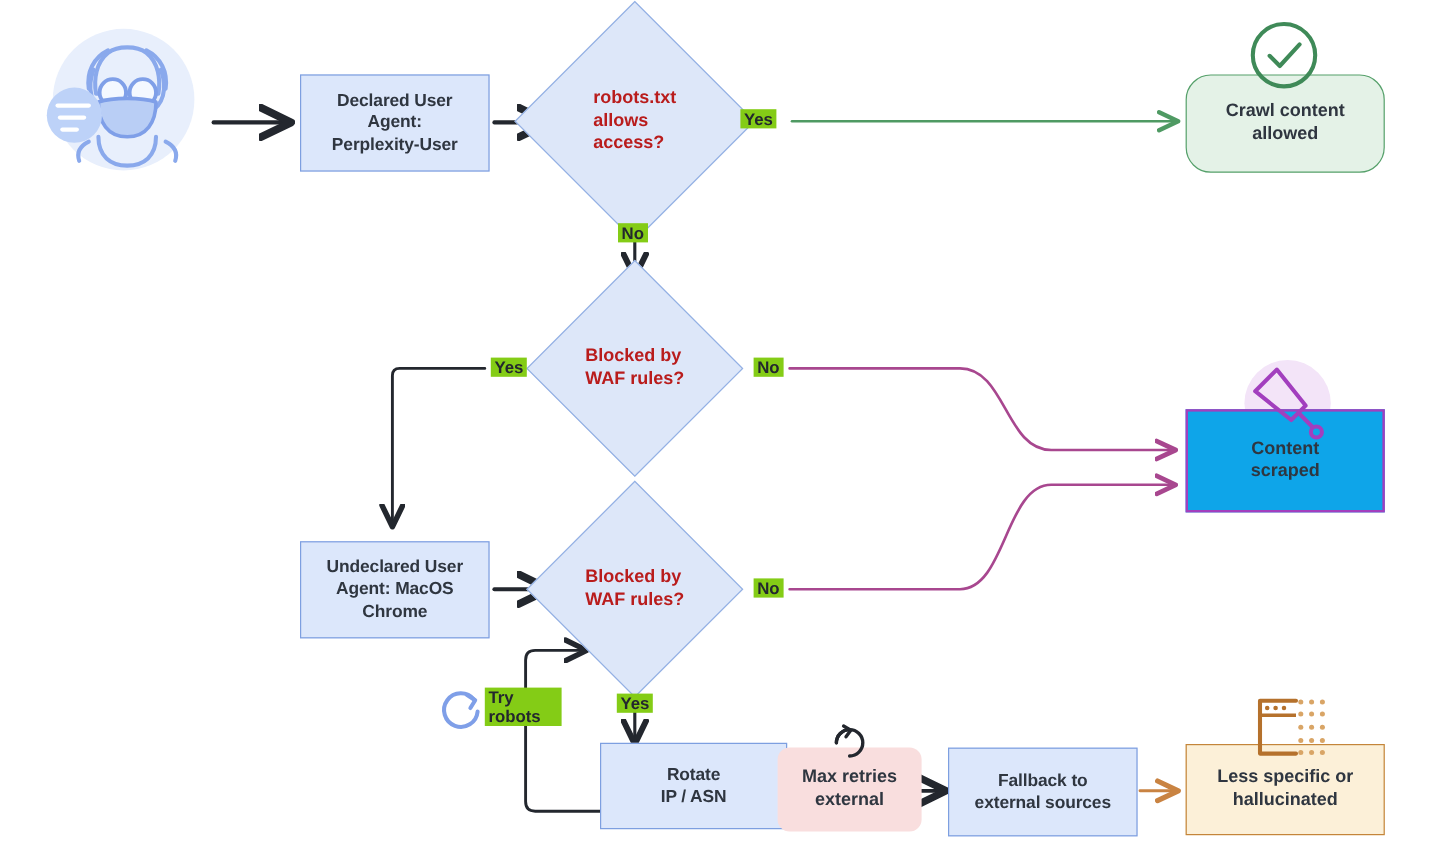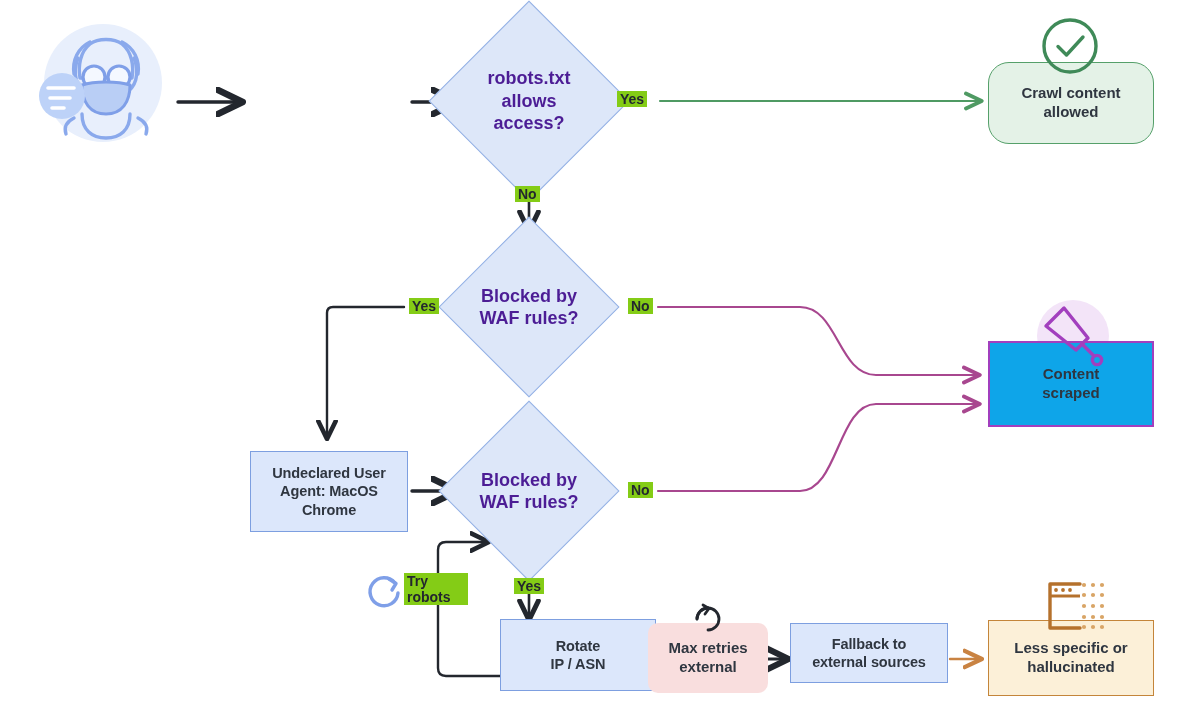--- a/index.html
+++ b/index.html
@@ -55,24 +55,24 @@
     background:#dde7f9;
     border:1.6px solid #93b0e4;
   }
   .diamond-label{
     position:absolute;
     left:0; top:0;
     width:100%; height:100%;
     display:flex;
     align-items:center;
     justify-content:center;
-    text-align:center;
+    text-align:left;
     font-weight:bold;
-    font-size:18px;
-    color:#4c1d95;
+    font-size:15px;
+    color:#b91c1c;
     line-height:1.25;
     white-space:pre-line;
   }
 
   .term-green{
     background:#e4f2e7;
     border:1.8px solid #55a06a;
     font-size:15px;
   }
   .term-purple{
@@ -216,20 +216,23 @@
       <circle cx="24" cy="74" r="23" fill="#bdd2f8"></circle>
       <g stroke="#ffffff" stroke-width="3.6" stroke-linecap="round">
         <path d="M10,66 L36,66"></path>
         <path d="M12,76 L32,76"></path>
         <path d="M14,86 L26,86"></path>
       </g>
     </svg>
   </div>
 
 
+  <div class="node proc" style="left:250px;top:62px;width:158px;height:81px;">Declared User
+Agent:
+Perplexity-User</div>
 
   <div class="diamond-wrap" style="left:459px;top:31px;width:140px;height:140px;">
     <div class="diamond-shape"></div>
     <div class="diamond-label">robots.txt
 allows
 access?</div>
   </div>
 
   <div class="elabel" style="left:617px;top:91px;">Yes</div>
   <div class="elabel" style="left:515px;top:186px;">No</div>
@@ -293,21 +296,21 @@
   <div class="icon-badge" style="left:688px;top:600px;width:40px;height:40px;">
     <svg viewBox="0 0 40 40" width="40" height="40">
       <path d="M9,19 A11,11 0 1 1 20,30" fill="none" stroke="#23272e" stroke-width="2.8" stroke-linecap="round"></path>
       <path d="M9,19 A11,11 0 0 1 20,8" fill="none" stroke="#23272e" stroke-width="2.8" stroke-linecap="round"></path>
       <path d="M15,5 L21,8.5 L17,14" fill="none" stroke="#23272e" stroke-width="2.8" stroke-linecap="round" stroke-linejoin="round"></path>
     </svg>
   </div>
   <div class="node pill-pink" style="left:648px;top:623px;width:120px;height:70px;">Max retries
 external</div>
 
-  <div class="node proc" style="left:790px;top:623px;width:158px;height:60px;">Fallback to
+  <div class="node proc" style="left:790px;top:623px;width:158px;height:74px;">Fallback to
 external sources</div>
 
   <div class="icon-badge" style="left:1040px;top:578px;width:70px;height:68px;">
     <svg viewBox="0 0 70 68" width="70" height="68">
 
       <path d="M40,6 L10,6 L10,50 L40,50" fill="none" stroke="#b5712c" stroke-width="3.4" stroke-linecap="round" stroke-linejoin="round"></path>
       <path d="M10,18 L40,18" fill="none" stroke="#b5712c" stroke-width="3"></path>
       <g fill="#b5712c">
         <circle cx="16" cy="12" r="1.9"></circle>
         <circle cx="23" cy="12" r="1.9"></circle>

